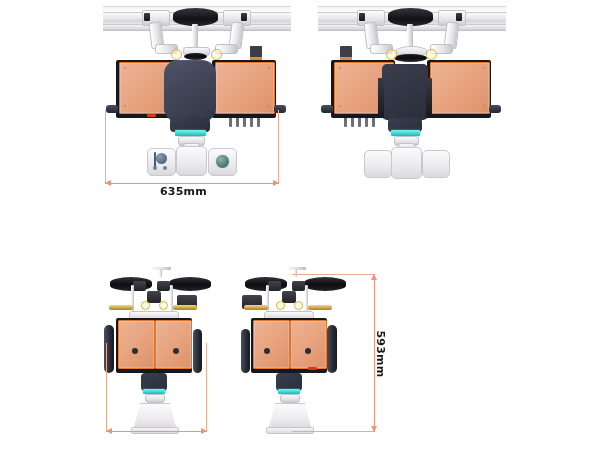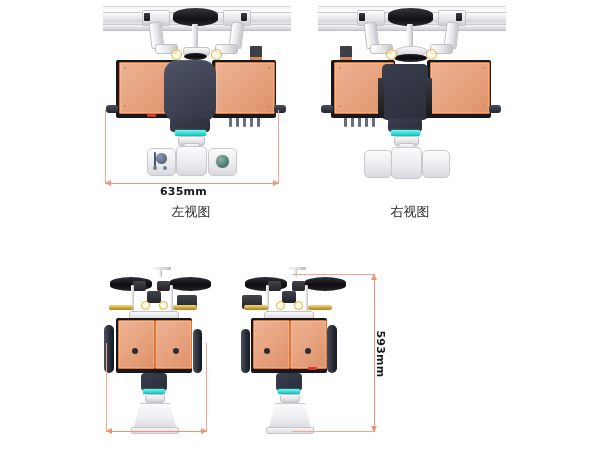--- a/index.html
+++ b/index.html
@@ -239,21 +239,20 @@
     <div class="lens-green" style="left:120px;top:154px;width:13px;height:13px;"></div>
   </div>
 
   <div class="dim-ext dim-ext-v" style="left:105px;top:110px;width:1px;height:73px;"></div>
   <div class="dim-ext dim-ext-v" style="left:278px;top:110px;width:1px;height:73px;"></div>
   <div class="dim-line dim-h" style="left:105px;top:183px;width:174px;"></div>
   <div class="arrow arrow-l" style="left:105px;top:180px;"></div>
   <div class="arrow arrow-r" style="left:273px;top:180px;"></div>
   <div class="dim-label" style="left:160px;top:185px;">635mm</div>
 
-  <div class="view-label" style="left:146px;top:203px;width:90px;">左视图</div>
 
   <div class="abs" style="left:310px;top:0px;width:195px;height:190px;">
 
     <div class="rail" style="left:8px;top:6px;width:188px;height:23px;"></div>
     <div class="rail-line" style="left:8px;top:12px;width:188px;"></div>
     <div class="rail-line" style="left:8px;top:24px;width:188px;"></div>
 
     <div class="hub-top" style="left:78px;top:8px;width:45px;height:18px;"></div>
     <div class="post" style="left:97px;top:24px;width:6px;height:26px;"></div>
     <div class="mount" style="left:86px;top:46px;width:29px;height:9px;border-radius:50%/45%;"></div>
@@ -299,21 +298,20 @@
 
     <div class="teal-band" style="left:81px;top:130px;width:29px;height:6px;"></div>
     <div class="mount" style="left:84px;top:136px;width:23px;height:8px;"></div>
     <div class="mount" style="left:88px;top:143px;width:15px;height:6px;"></div>
 
     <div class="sensor-box" style="left:54px;top:150px;width:26px;height:26px;"></div>
     <div class="sensor-box" style="left:81px;top:147px;width:29px;height:30px;"></div>
     <div class="sensor-box" style="left:112px;top:150px;width:26px;height:26px;"></div>
   </div>
 
-  <div class="view-label" style="left:365px;top:203px;width:90px;">右视图</div>
 
   <div class="abs" style="left:95px;top:255px;width:155px;height:190px;">
 
     <div class="post" style="left:56px;top:12px;width:20px;height:3px;"></div>
     <div class="post" style="left:64px;top:14px;width:3px;height:8px;"></div>
 
     <div class="rotor" style="left:15px;top:22px;width:42px;height:14px;"></div>
     <div class="rotor" style="left:74px;top:22px;width:42px;height:14px;"></div>
 
     <div class="blk-box" style="left:38px;top:26px;width:13px;height:10px;"></div>

